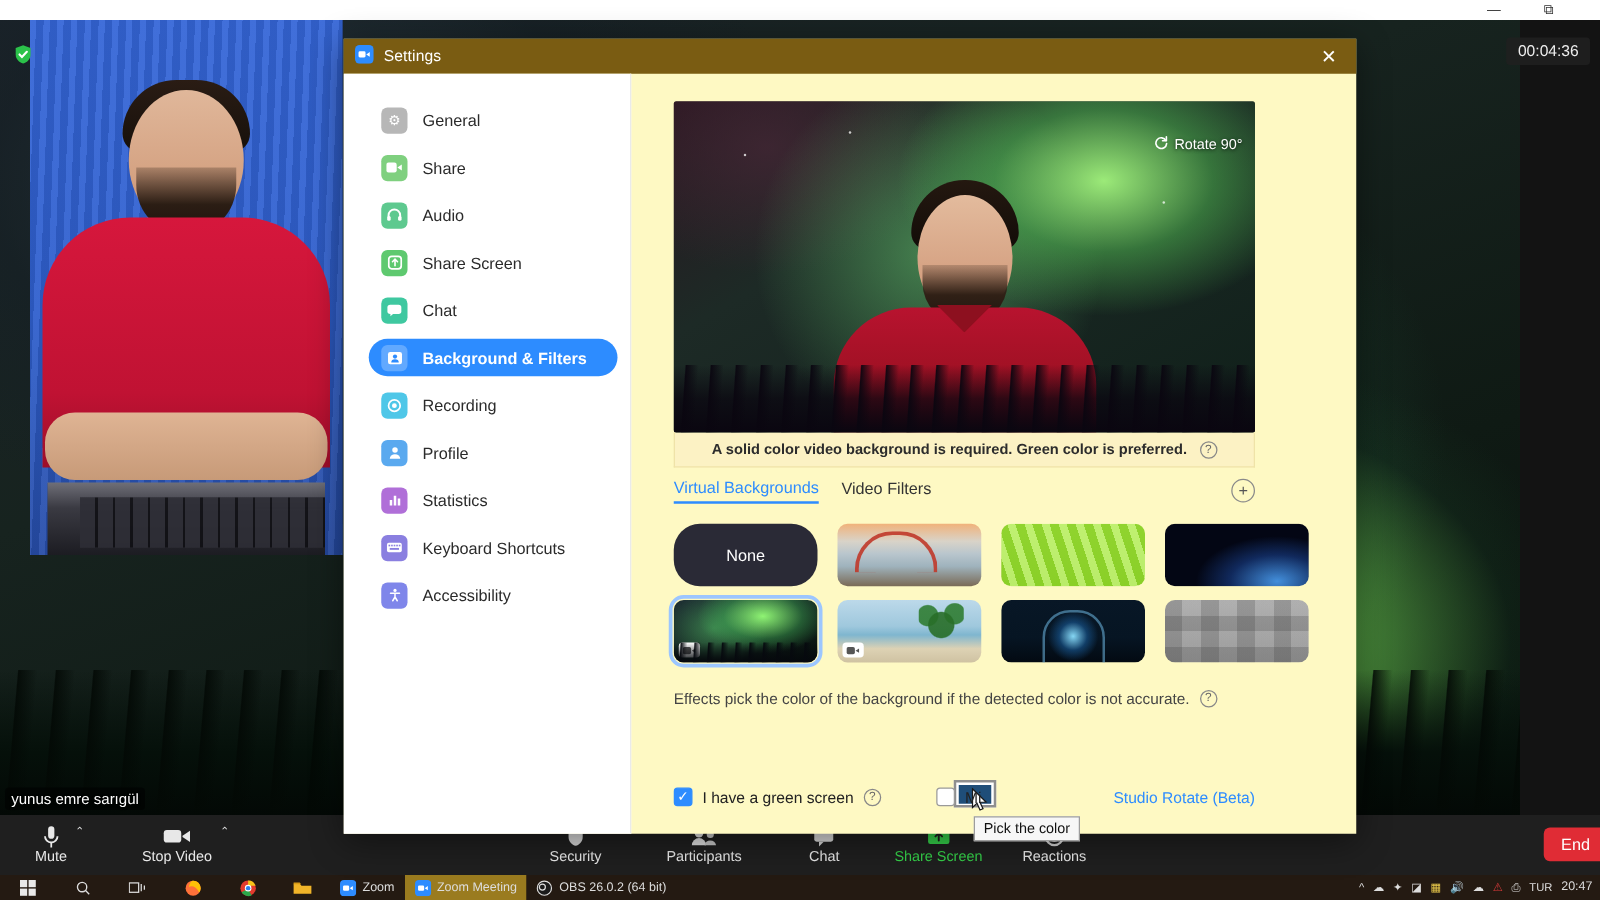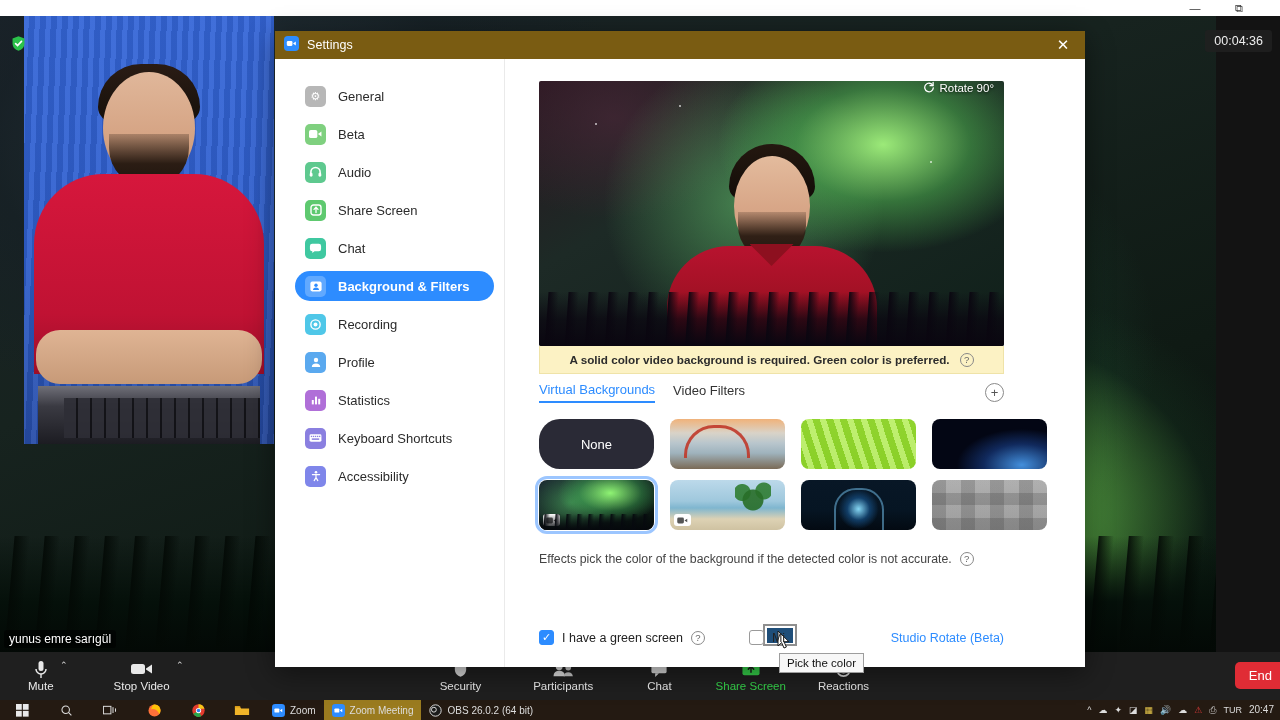--- a/index.html
+++ b/index.html
@@ -139,21 +139,21 @@
     height:20px; display:flex; align-items:center; gap:5px; padding:0 8px;
     color:#ddd; font-size:10px; white-space:nowrap;
   }
   .tb-app-wide.active { background:#9a7b1f; }
   #tray { margin-left:auto; display:flex; align-items:center; gap:7px; padding-right:6px; color:#ddd; font-size:9px; }
   #tray-clock { font-size:10px; line-height:1.05; text-align:center; }
 
   
   #settings-window {
     position:absolute; left:275px; top:31px; width:810px; height:636px;
-    background:#ffffff; z-index:20;
+    background:#fef9c3; z-index:20;
     box-shadow:0 6px 26px rgba(0,0,0,.45);
     display:flex; flex-direction:column;
   }
   #settings-titlebar {
     height:28px; background:#7a5c12; display:flex; align-items:center;
     padding:0 0 0 9px; color:#fff; font-size:12.5px; flex:0 0 28px;
   }
   #settings-title-text { margin-left:8px; letter-spacing:.1px; }
   #settings-close {
     margin-left:auto; width:44px; height:28px; display:flex;
@@ -190,21 +190,21 @@
       radial-gradient(ellipse 200px 210px at 44% 46%, rgba(110,215,120,.5) 0%, rgba(0,0,0,0) 70%),
       radial-gradient(ellipse 180px 130px at 16% 14%, rgba(70,40,55,.7) 0%, rgba(0,0,0,0) 78%);
   }
   .prev-trees {
     position:absolute; left:0; bottom:0; width:100%; height:54px;
     background:
       repeating-linear-gradient(94deg, rgba(8,5,12,0) 0 9px, rgba(10,6,16,.92) 10px, rgba(8,5,12,0) 20px),
       linear-gradient(to top,#0a0610 0%, rgba(10,6,16,.75) 50%, rgba(10,6,16,0) 100%);
   }
   #rotate-btn {
-    position:absolute; right:10px; top:0; color:#fff; font-size:11.5px;
+    position:absolute; right:10px; top:27px; color:#fff; font-size:11.5px;
     display:flex; align-items:center; gap:5px; text-shadow:0 1px 3px rgba(0,0,0,.8);
   }
   .prev-person { position:absolute; left:50%; bottom:0; transform:translateX(-50%); width:210px; height:210px; }
   .prev-hair {
     position:absolute; left:50%; top:8px; transform:translateX(-50%);
     width:86px; height:56px; border-radius:44px 44px 14px 14px;
     background:linear-gradient(180deg,#241810 0%, #120c08 100%);
   }
   .prev-face {
     position:absolute; left:50%; top:20px; transform:translateX(-50%);
@@ -586,21 +586,21 @@
         <span class="side-ico" style="background:#b7b7b7">⚙</span>
         <span>General</span>
       </div>
       <div class="side-item">
         <span class="side-ico" style="background:#7fd07f">
           <svg width="13" height="10" viewBox="0 0 14 10">
               <rect x="0" y="0.6" width="9" height="8.8" rx="2" fill="#fff"></rect>
               <path d="M9.6 5 L13.4 2.4 v5.2 Z" fill="#fff"></path>
             </svg>
         </span>
-        <span>Beta</span>
+        <span>Share</span>
       </div>
       <div class="side-item">
         <span class="side-ico" style="background:#5ec98f">
           <svg width="13" height="12" viewBox="0 0 14 12">
               <path d="M2 8 V6.2 a5 5 0 0 1 10 0 V8" stroke="#fff" stroke-width="1.7" fill="none"></path>
               <rect x="0.8" y="6.8" width="3" height="4.2" rx="1.4" fill="#fff"></rect>
               <rect x="10.2" y="6.8" width="3" height="4.2" rx="1.4" fill="#fff"></rect>
             </svg>
         </span>
         <span>Audio</span>

